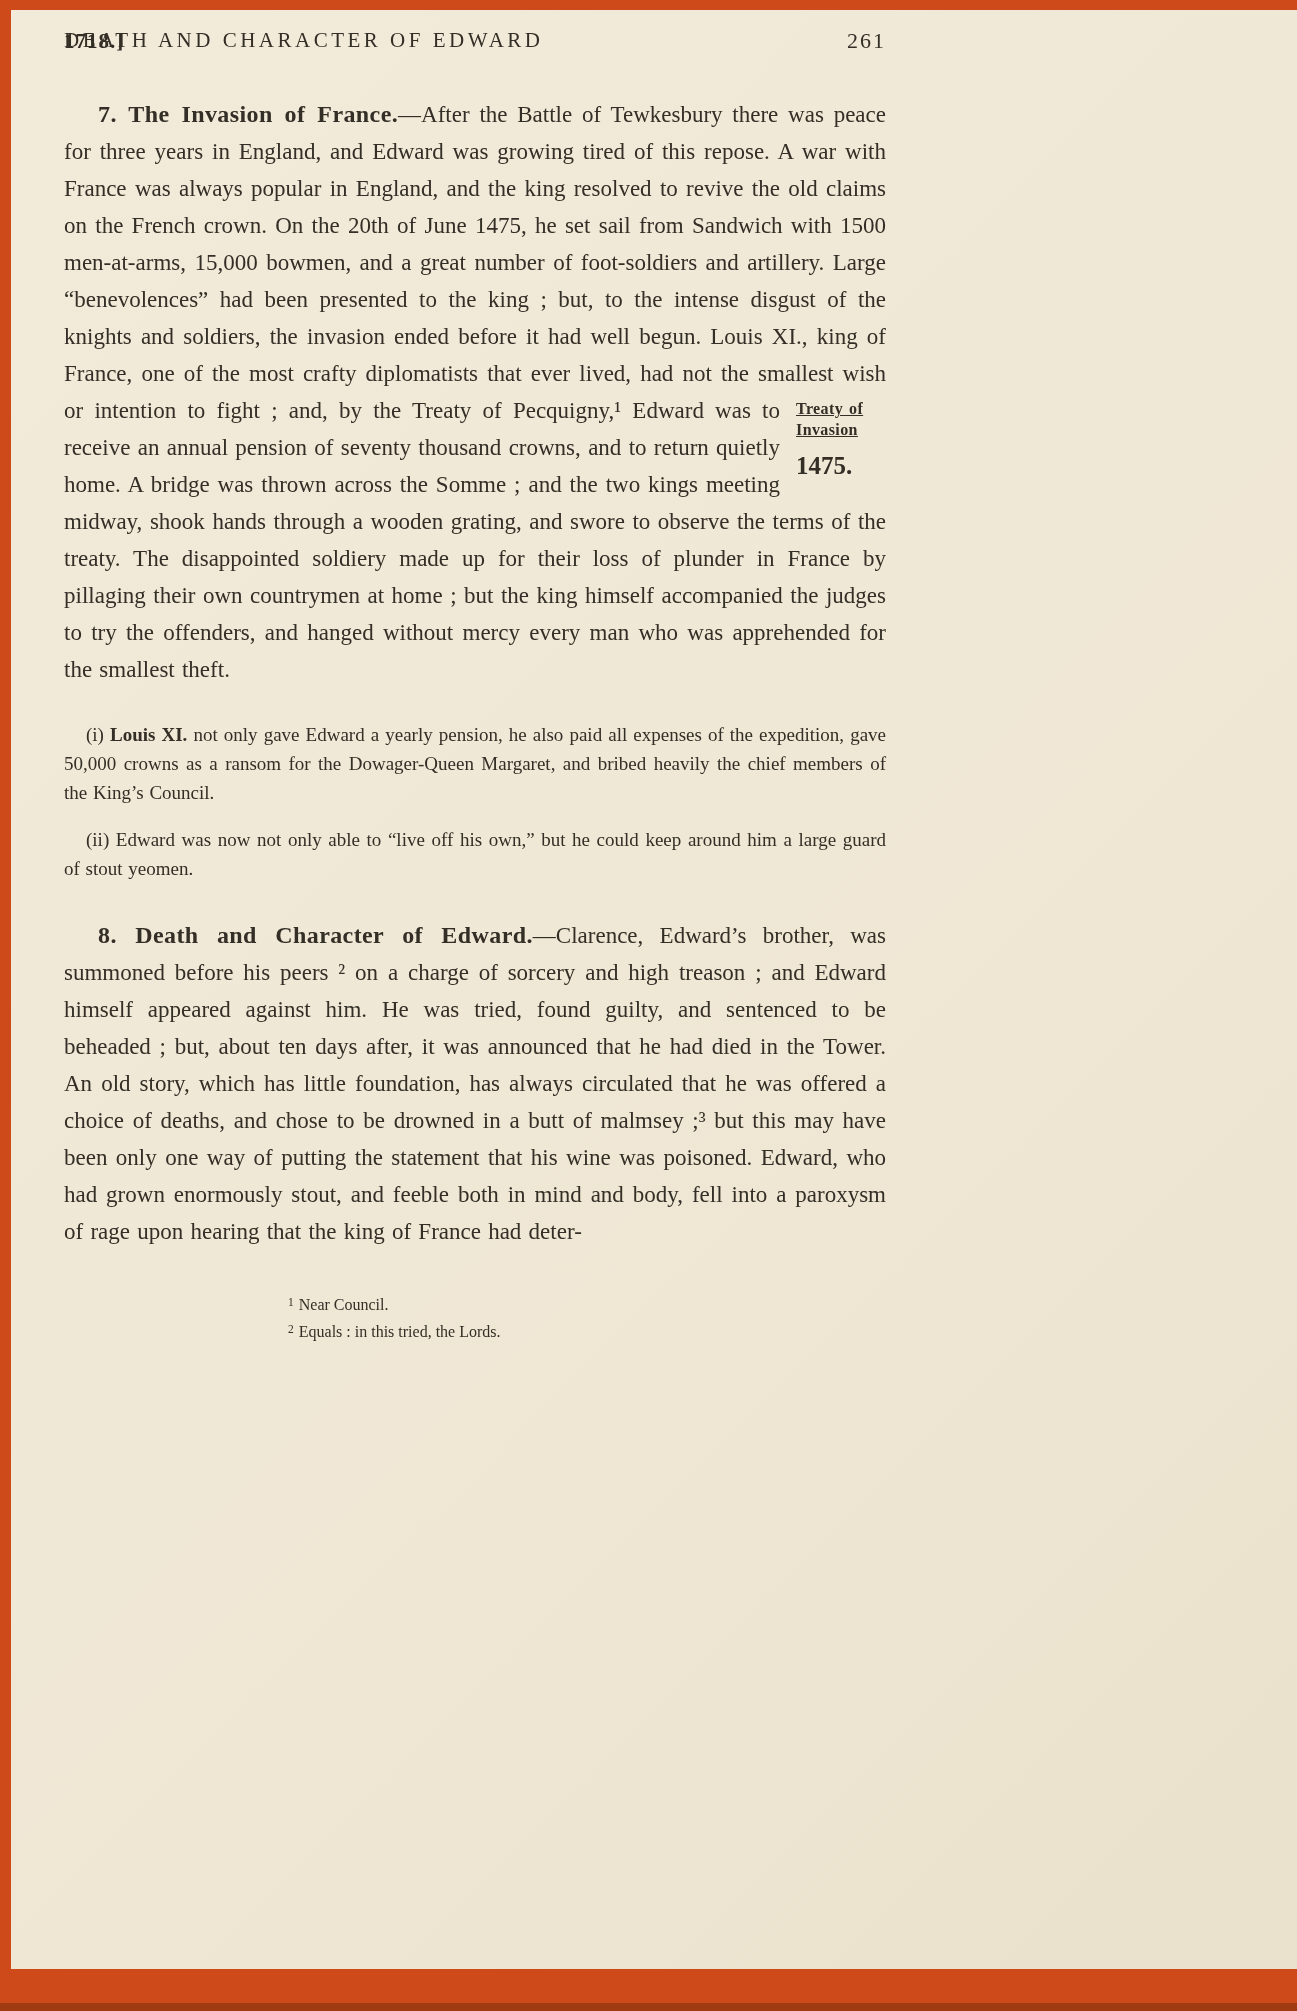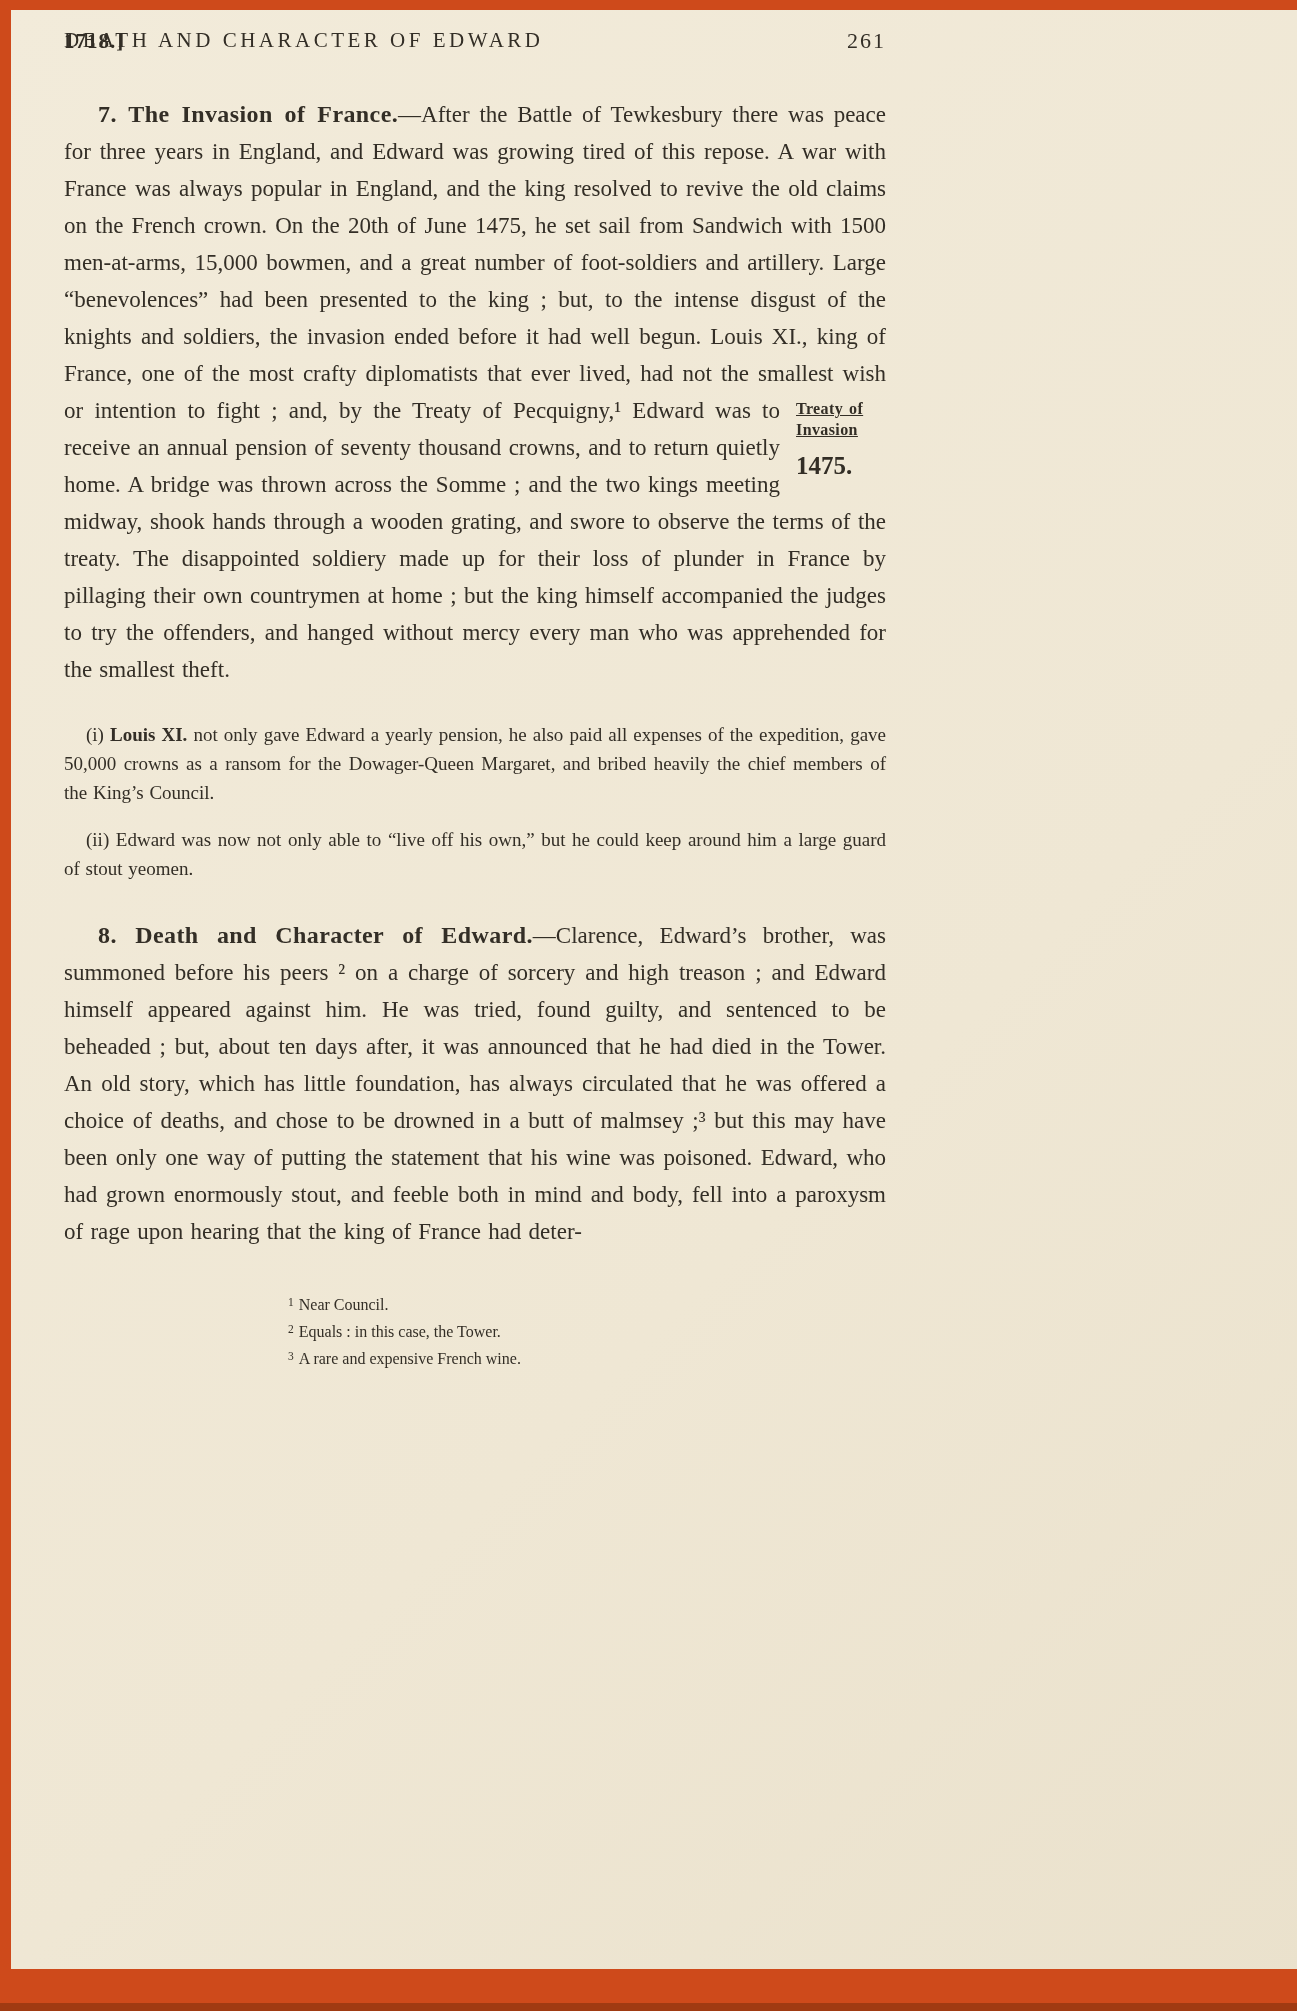--- a/index.html
+++ b/index.html
@@ -142,18 +142,17 @@
         </span><span> Pecquigny,¹ Edward was to receive an annual pension of seventy thousand crowns, and to return quietly home.  A bridge was thrown across the Somme ; and the two kings meeting midway, shook hands through a wooden grating, and swore to observe the terms of the treaty.  The disappointed soldiery made up for their loss of plunder in France by pillaging their own countrymen at home ; but the king himself accompanied the judges to try the offenders, and hanged without mercy every man who was apprehended for the smallest theft.</span></p>
 
     <p class="small-note small-note-i"><span>(i) </span><span class="bold">Louis XI.</span><span> not only gave Edward a yearly pension, he also paid all expenses of the expedition, gave 50,000 crowns as a ransom for the Dowager-Queen Margaret, and bribed heavily the chief members of the King’s Council.</span></p>
 
     <p class="small-note small-note-ii"><span>(ii) </span><span>Edward was now not only able to “live off his own,” but he could keep around him a large guard of stout yeomen.</span></p>
 
     <p class="para para-death"><b class="lead">8. Death and Character of Edward.</b><span>—Clarence, Edward’s brother, was summoned before his peers ² on a charge of sorcery and high treason ; and Edward himself appeared against him.  He was tried, found guilty, and sentenced to be beheaded ; but, about ten days after, it was announced that he had died in the Tower.  An old story, which has little foundation, has always circulated that he was offered a choice of deaths, and chose to be drowned in a butt of malmsey ;³ but this may have been only one way of putting the statement that his wine was poisoned.  Edward, who had grown enormously stout, and feeble both in mind and body, fell into a paroxysm of rage upon hearing that the king of France had deter-</span></p>
 
     <div class="footnotes">
       <div class="footnote"><span class="fn-num">1</span><span>Near Council.</span></div>
-      <div class="footnote"><span class="fn-num">2</span><span>Equals : in this case, the Tower.</span></div>
-      <div class="footnote"><span class="fn-num">3</span><span>A rare and expensive French wine.</span></div>
+      <div class="footnote"><span class="fn-num">2</span><span>Equals : in this tried, the Lords.</span></div>
     </div>
 
   </div>
 </div>
 
 </body></html>

